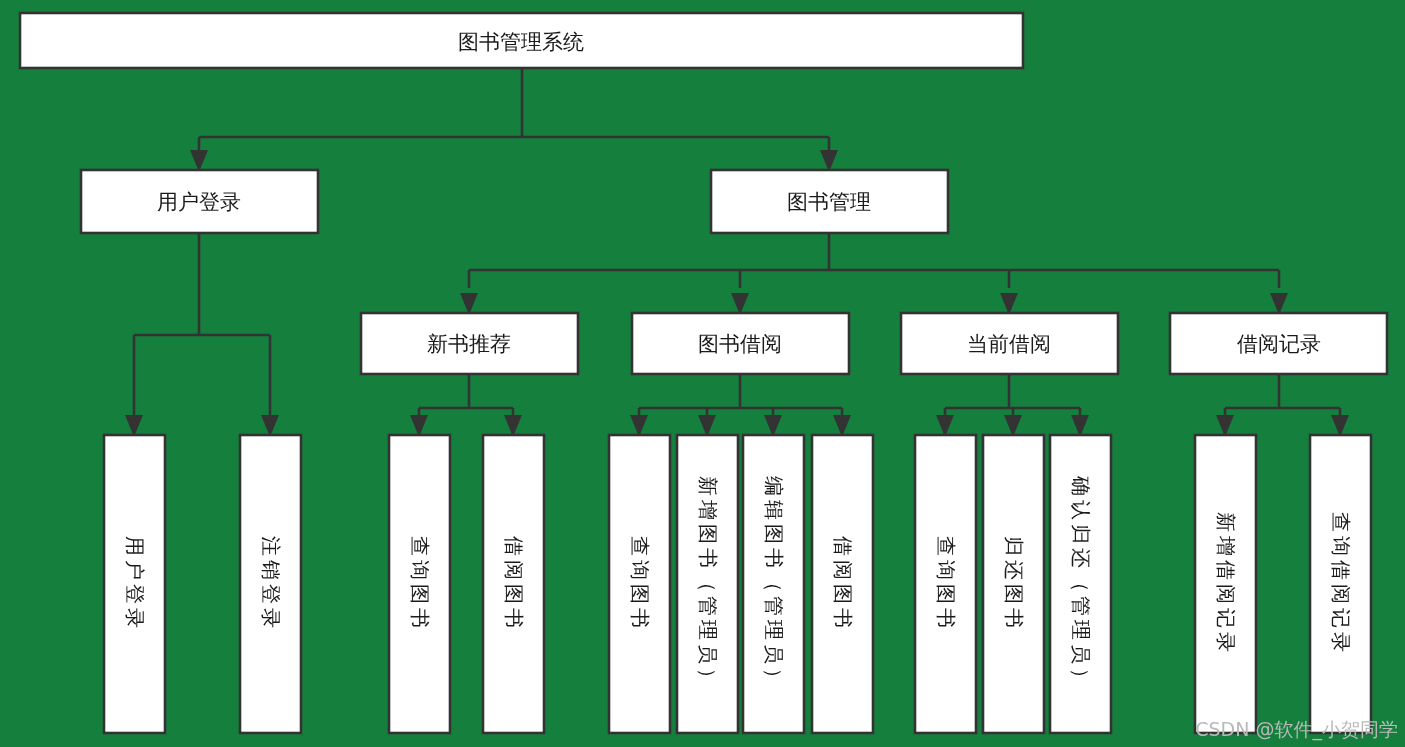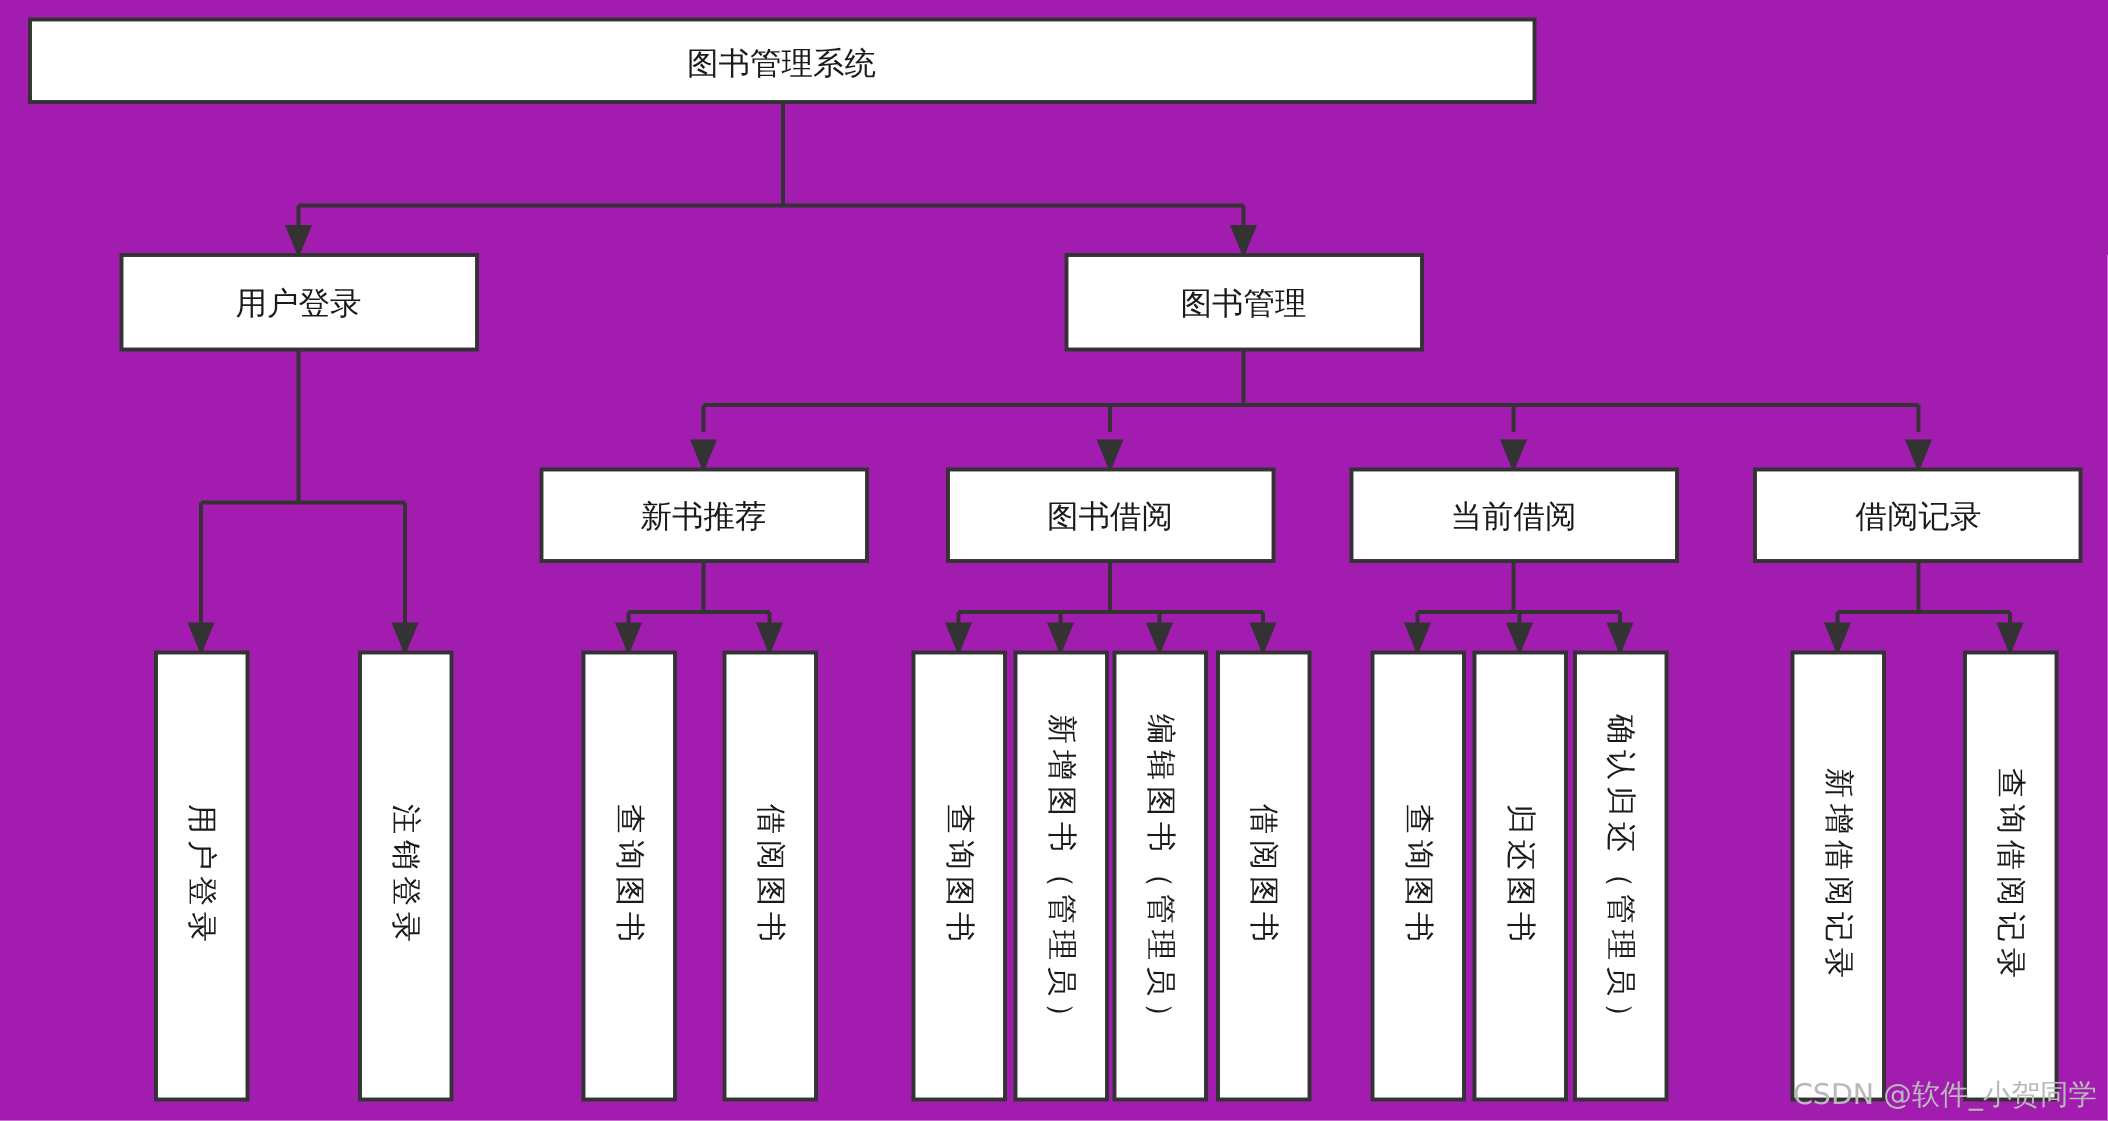--- a/index.html
+++ b/index.html
@@ -12,21 +12,21 @@
     width: 1405px;
     height: 747px;
     font-family: "DejaVu Sans", "Liberation Sans", sans-serif;
     overflow: hidden;
     position: relative;
   }
   #diagram-root {
     position: relative;
     width: 1405px;
     height: 747px;
-    background: #a21caf;
+    background: #15803d;
   }
   svg#tree-svg {
     position: absolute;
     left: 0;
     top: 0;
     width: 1405px;
     height: 747px;
     display: block;
   }
   .node-box {

